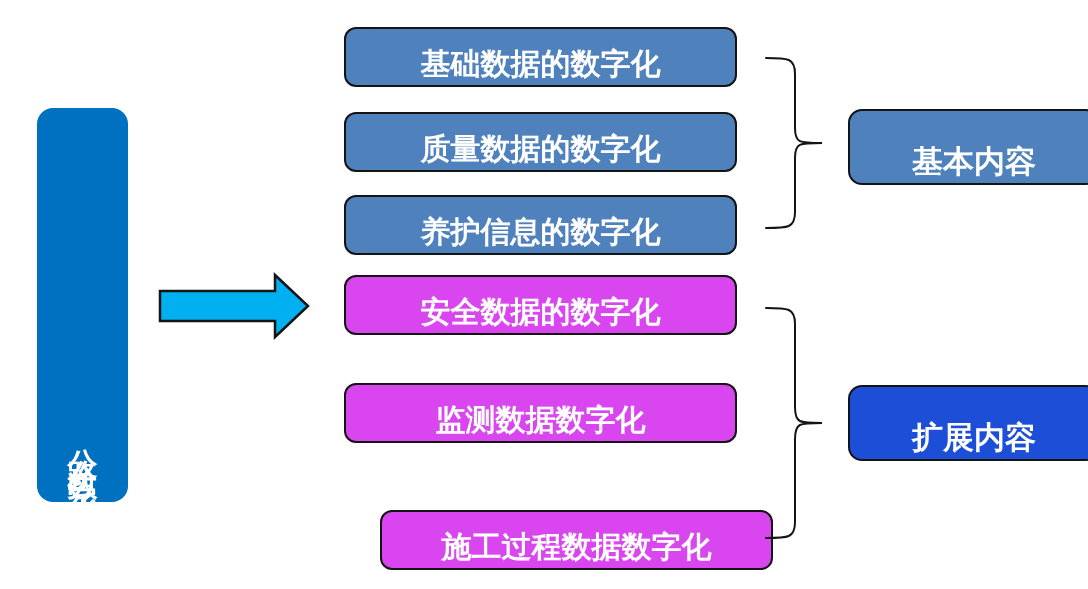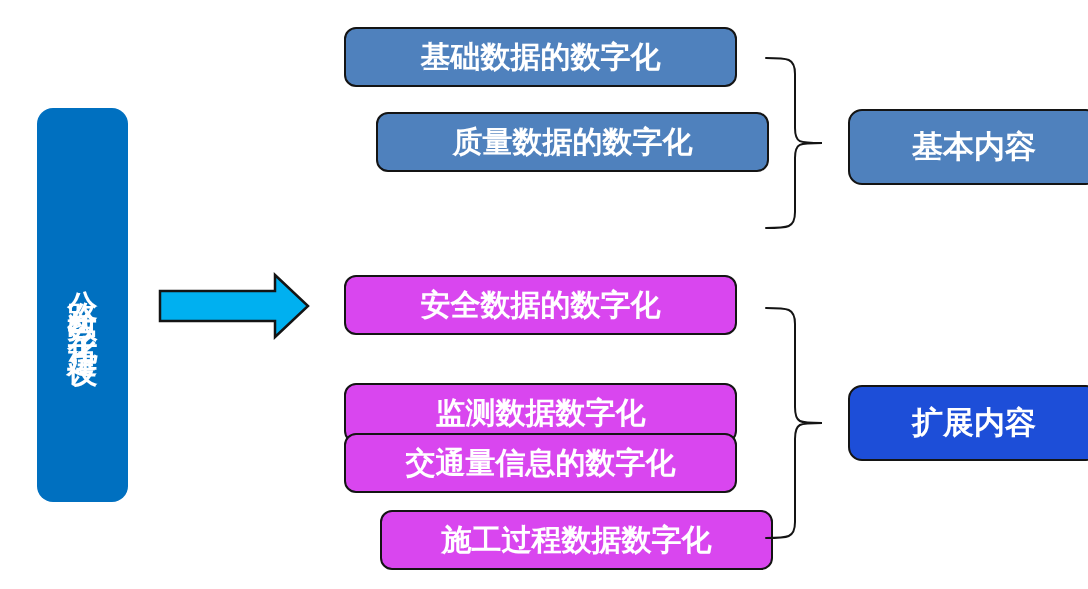--- a/index.html
+++ b/index.html
@@ -12,21 +12,21 @@
     position: relative;
     width: 1088px;
     height: 589px;
     background: #ffffff;
     overflow: hidden;
   }
   .box {
     position: absolute;
     box-sizing: border-box;
     display: flex;
-    align-items: center;
+    align-items: flex-end;
     justify-content: center;
     color: #ffffff;
     font-weight: bold;
     text-align: center;
   }
   
   .root-box {
     left: 37px;
     top: 108px;
     width: 91px;
@@ -46,21 +46,21 @@
     left: 344px;
     width: 393px;
     height: 60px;
     border: 2px solid #141414;
     border-radius: 12px;
     font-size: 30px;
   }
   .item.basic { background: #4F81BD; }
   .item.extended { background: #d946ef; }
   .item.i0 { top: 27px; }
-  .item.i1 { top: 112px; margin-left: 32px; }
+  .item.i1 { top: 112px; }
   .item.i2 { top: 195px; }
   .item.i3 { top: 275px; }
   .item.i4 { top: 355px; margin-top: 28px; }
   .item.i5 { top: 433px; }
   .item.i6 { top: 510px; margin-left: 36px; }
   
   .group-label {
     left: 848px;
     width: 252px;
     height: 76px;
@@ -94,28 +94,28 @@
   <svg class="arrow-svg" width="154" height="68" viewBox="0 0 154 68">
     <polygon points="2,19 117,19 117,3 150,34 117,65 117,49 2,49" fill="#00B0F0" stroke="#141414" stroke-width="2.5" stroke-linejoin="miter"></polygon>
   </svg>
 
   <div class="box item basic i0">
     <span>基础数据的数字化</span>
   </div>
   <div class="box item basic i1">
     <span>质量数据的数字化</span>
   </div>
+  <div class="box item basic i2">
+    <span>养护信息的数字化</span>
+  </div>
   <div class="box item extended i3">
     <span>安全数据的数字化</span>
   </div>
   <div class="box item extended i4">
     <span>监测数据数字化</span>
-  </div>
-  <div class="box item extended i5">
-    <span>交通量信息的数字化</span>
   </div>
   <div class="box item extended i6">
     <span>施工过程数据数字化</span>
   </div>
 
   <svg class="brace-svg brace-top" width="64" height="178" viewBox="0 0 64 178">
     <path d="M 2,4 C 24,4 31,4 31,20 L 31,74 C 31,89 35,89 58,89 C 35,89 31,89 31,104 L 31,158 C 31,174 24,174 2,174" fill="none" stroke="#141414" stroke-width="2" stroke-linecap="round"></path>
   </svg>
 
   <svg class="brace-svg brace-bottom" width="64" height="240" viewBox="0 0 64 240">

